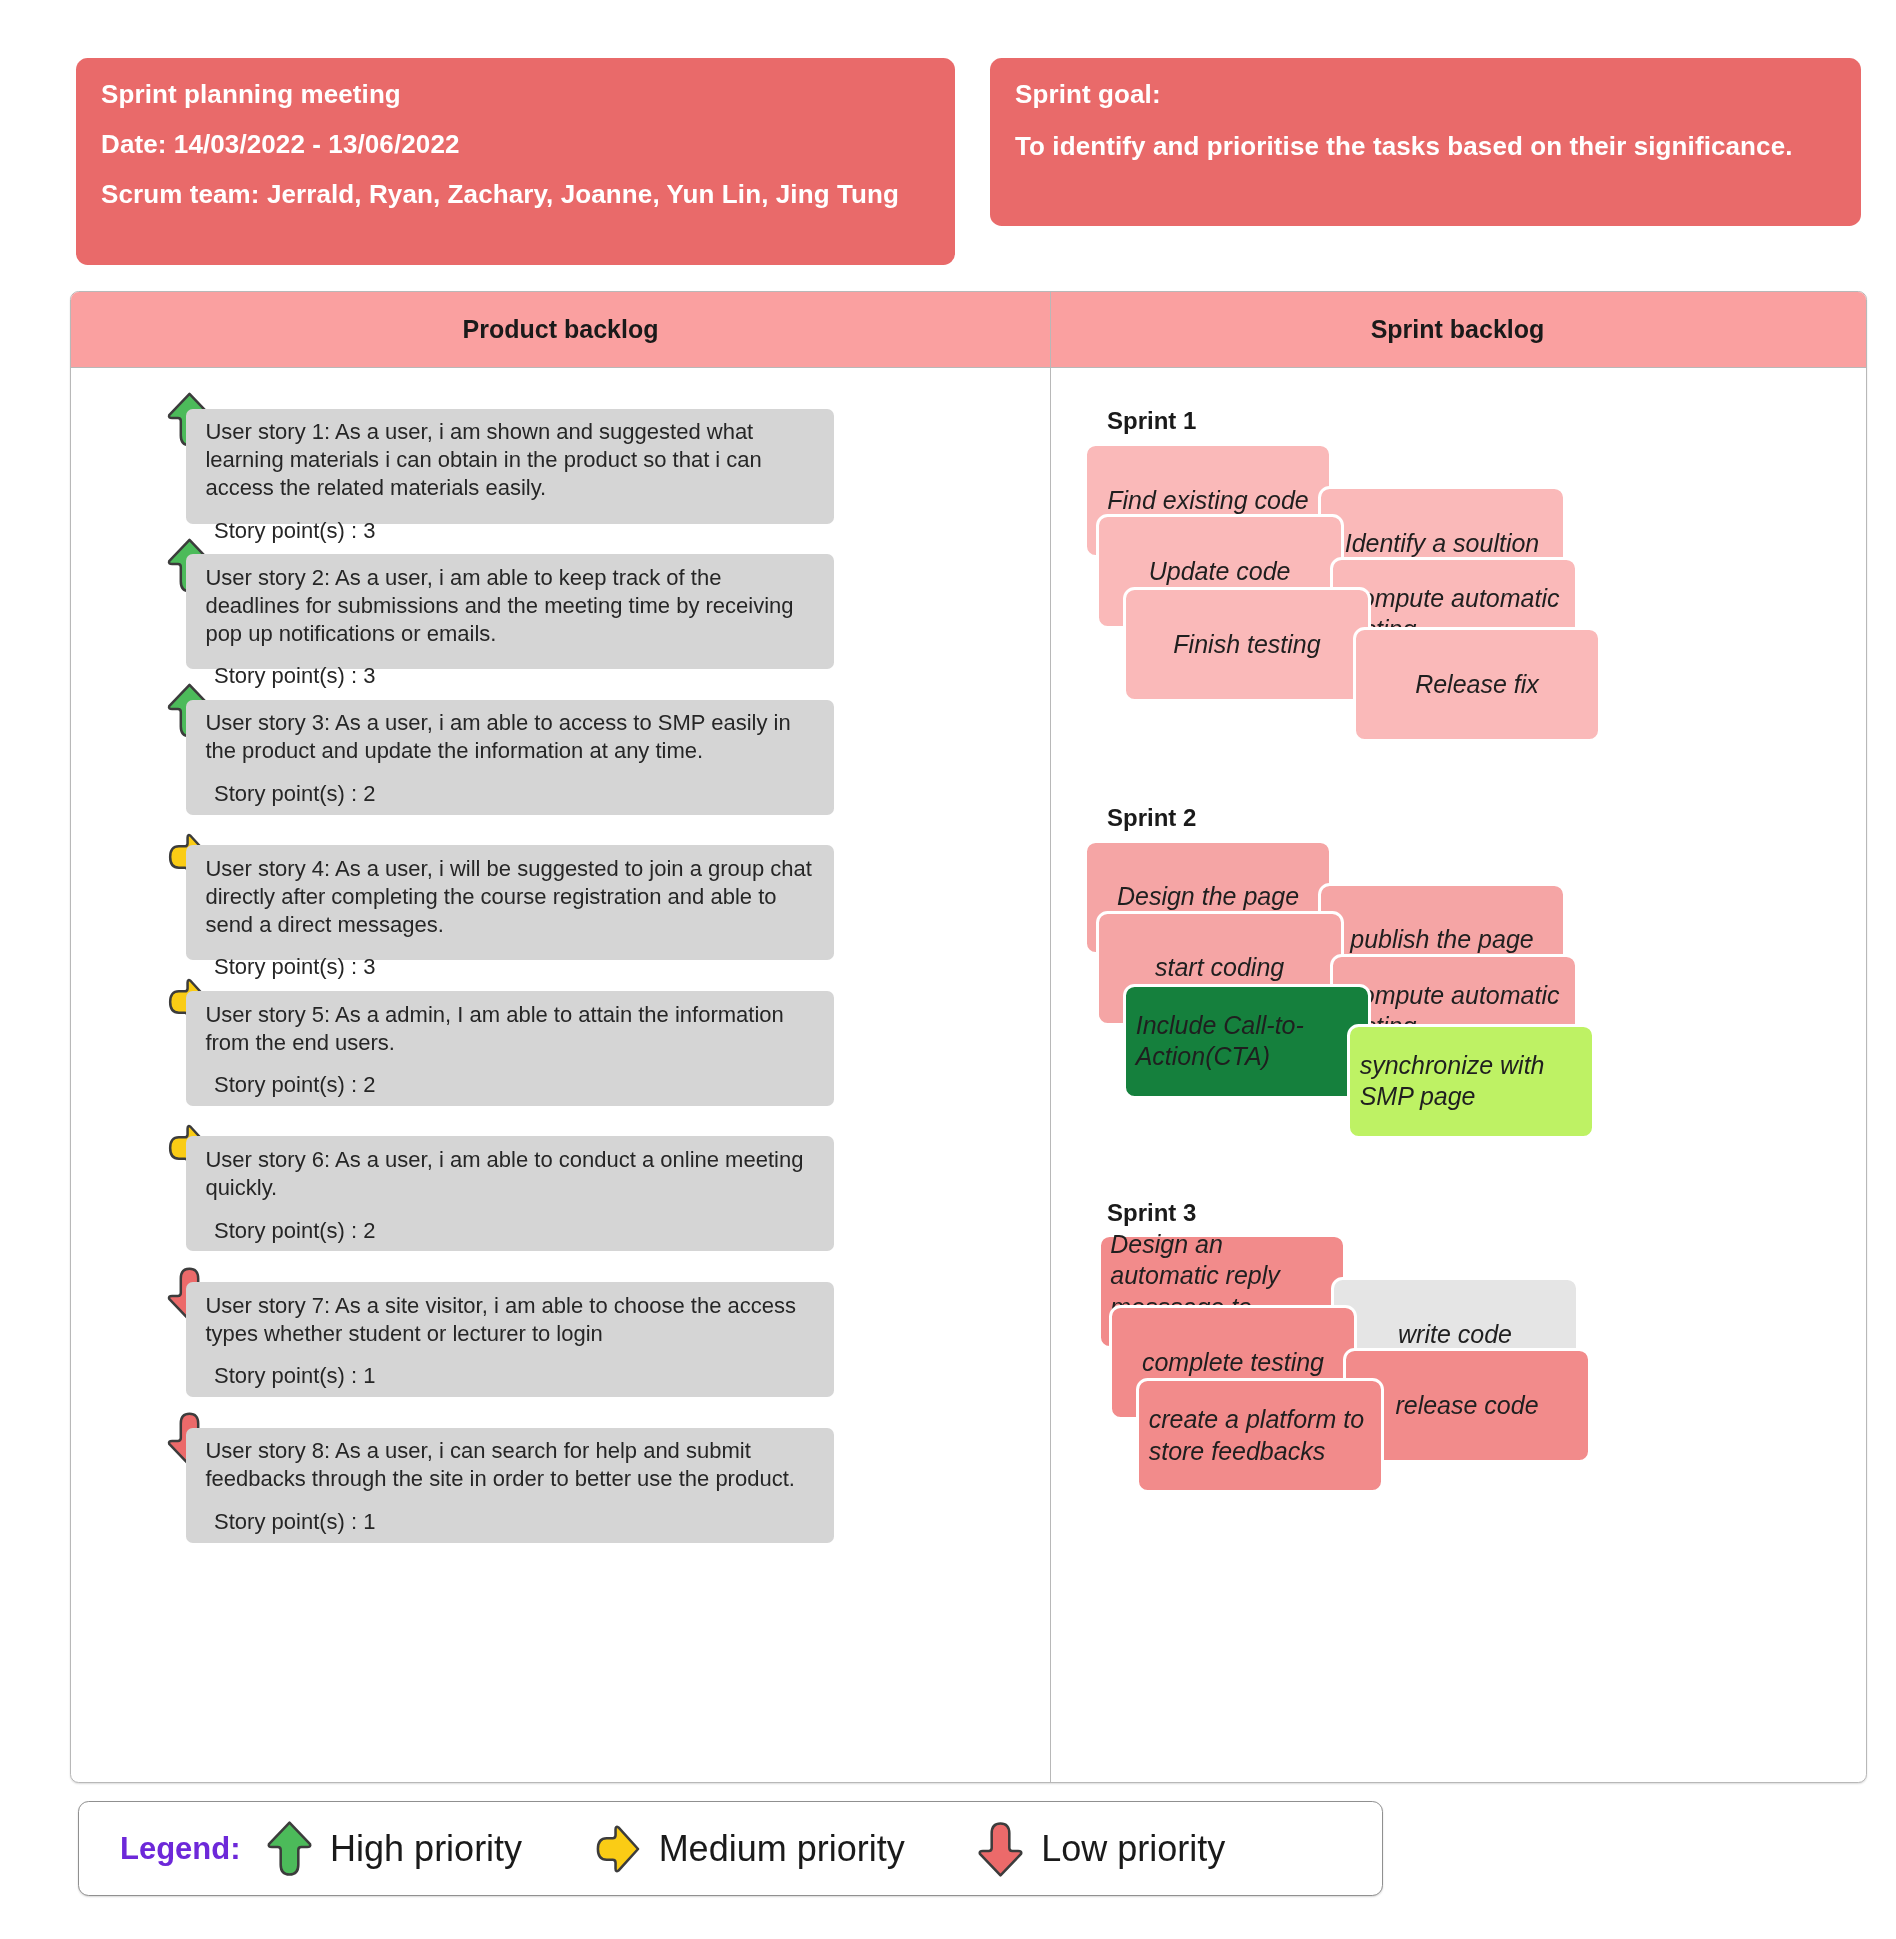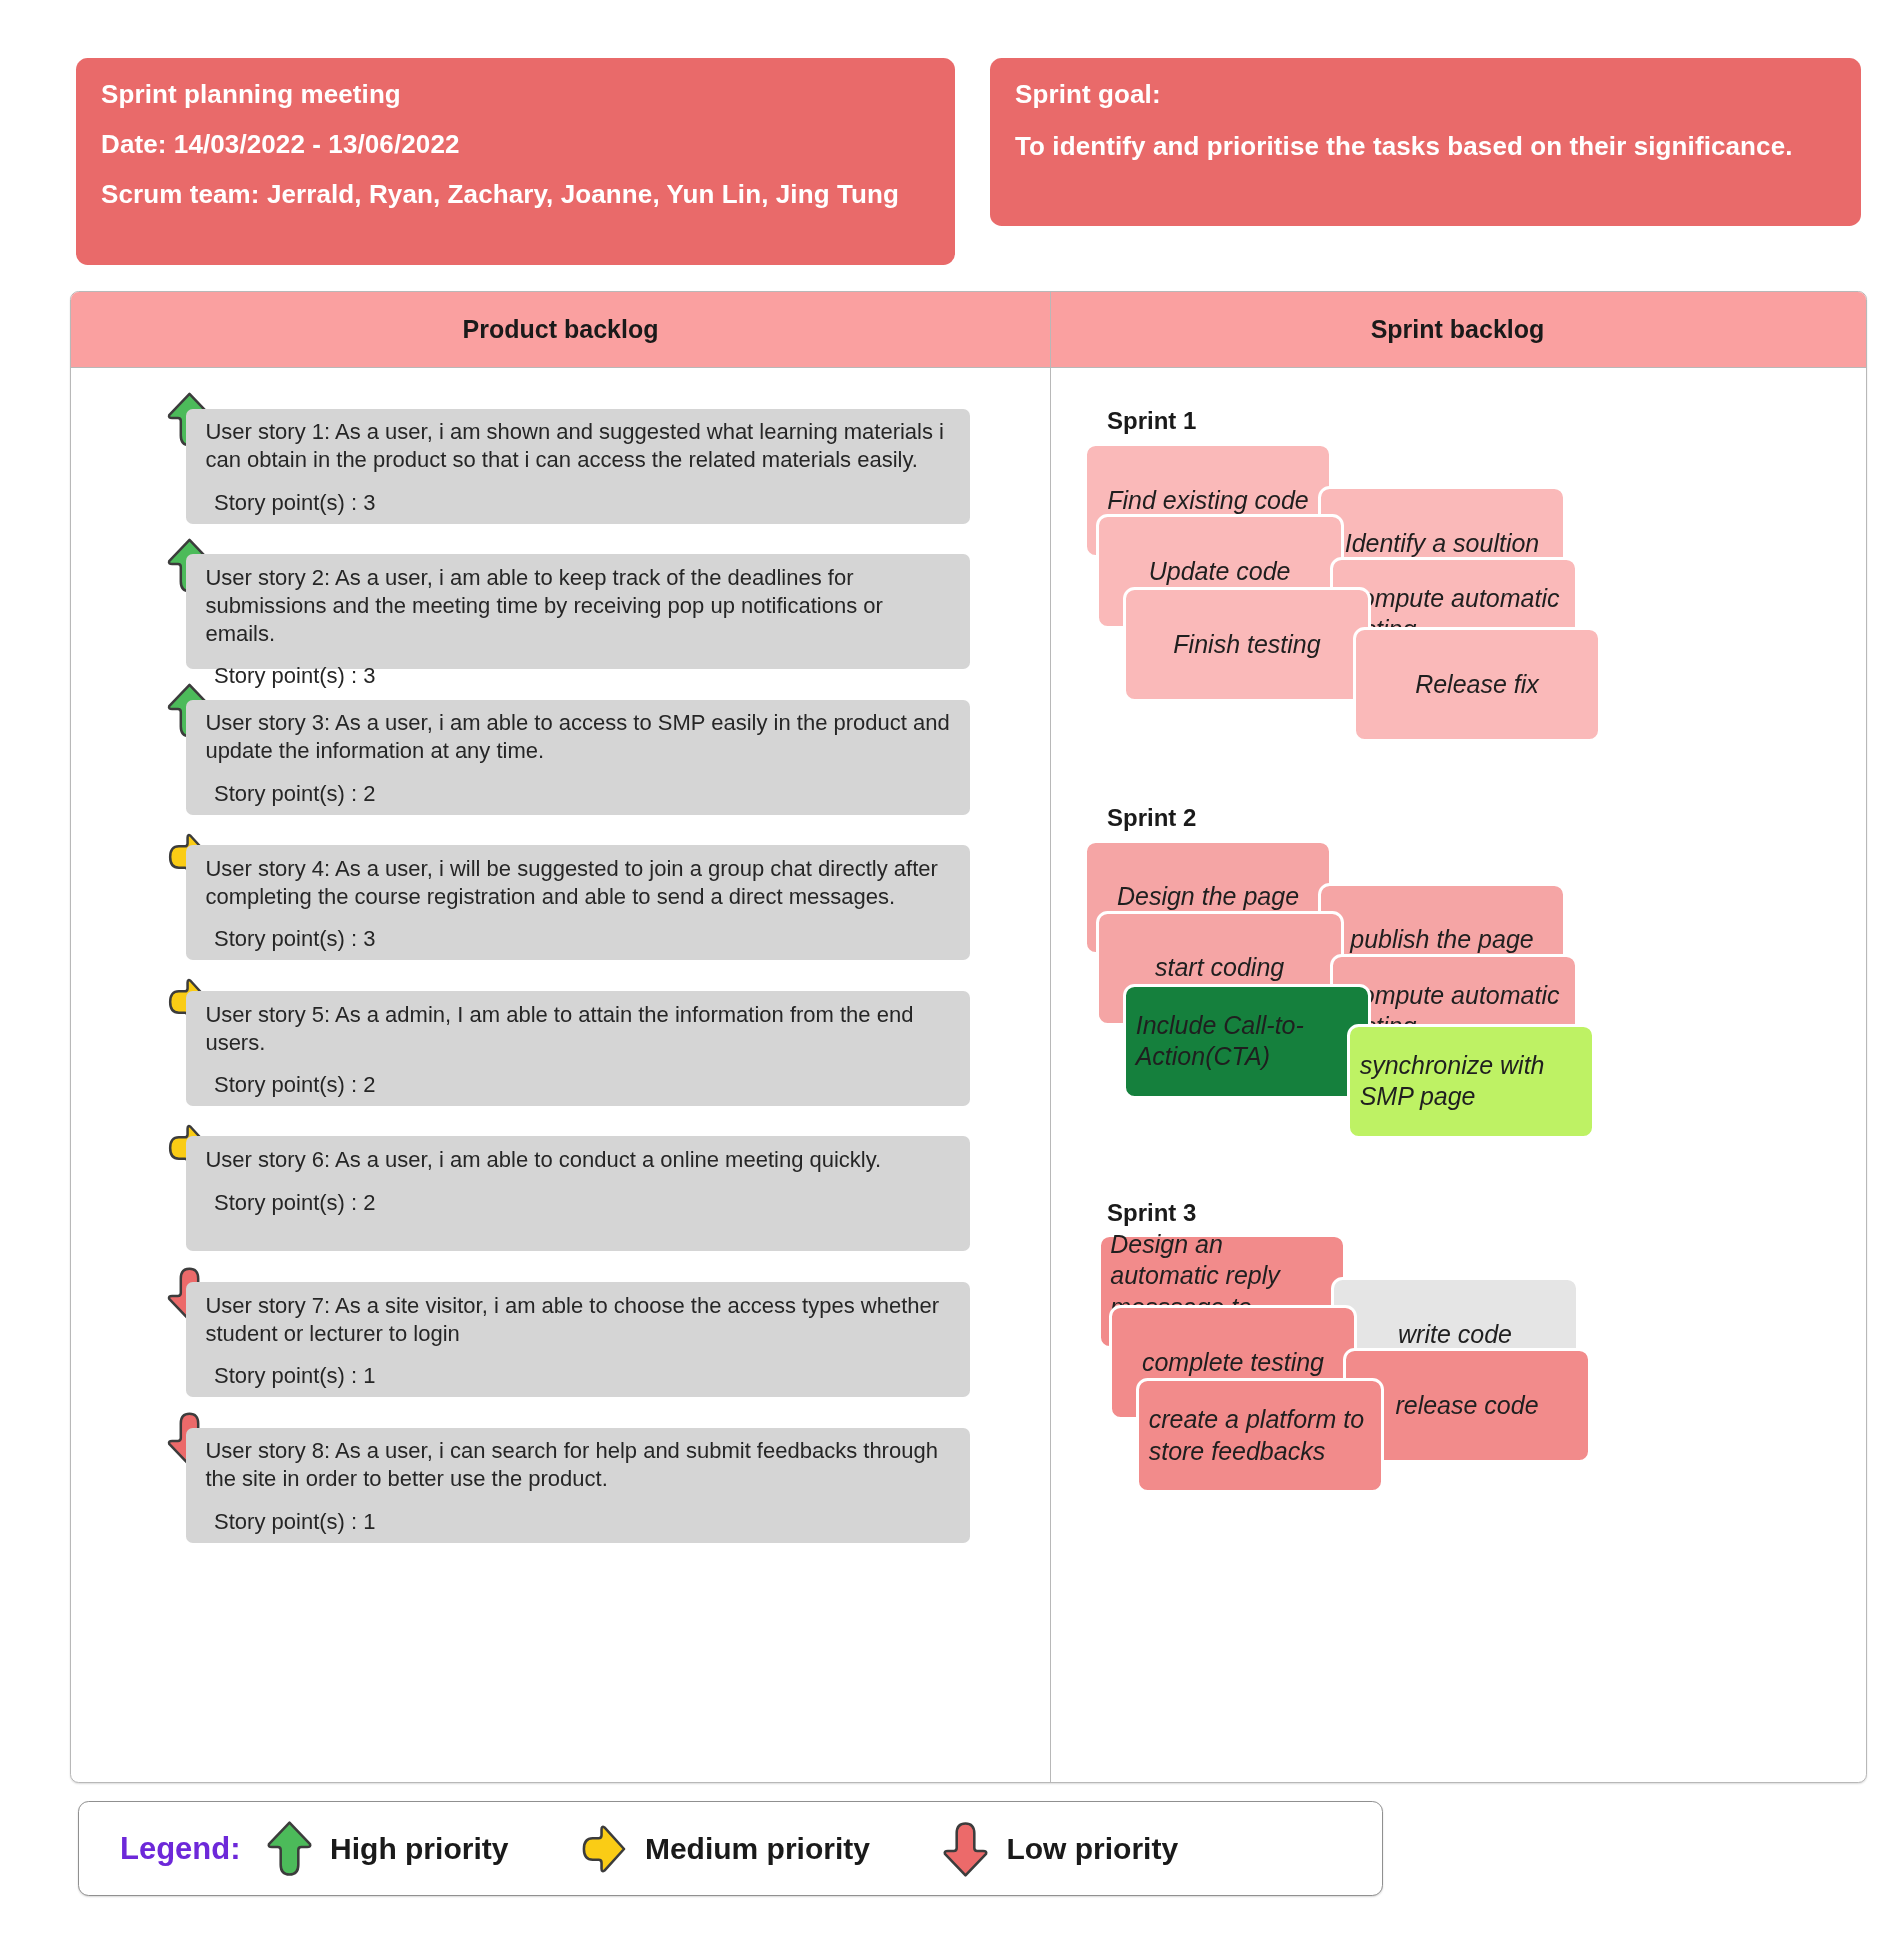--- a/index.html
+++ b/index.html
@@ -88,21 +88,21 @@
   .story-row {
     position: relative;
     margin: 0 0 13.6px 0;
     padding-left: 29px;
     height: 132px;
   }
   .story-card {
     position: absolute;
     left: 115px;
     top: 17.5px;
-    width: 784px;
+    width: 648px;
     height: 115px;
     background: #d5d5d5;
     border-radius: 6.8px;
     padding: 9.7px 15.5px 0 19.4px;
   }
   .story-text {
     font-size: 22px;
     line-height: 1.27;
     color: #262626;
   }
@@ -172,21 +172,21 @@
     margin-left: 41px;
     margin-right: 25px;
   }
   .legend-item {
     display: flex;
     align-items: center;
     margin-right: 72px;
   }
   .legend-icon { width: 47px; height: 60px; margin-right: 17.5px; }
   .legend-icon svg { display: block; width: 100%; height: 100%; }
-  .legend-label { font-size: 30px; color: #1a1a1a; font-weight: bold; }
+  .legend-label { font-size: 36px; color: #1a1a1a; }
 </style>
 </head>
 <body>
 
 <div id="page">
 
   <div class="banner" id="banner-meeting">
     <div class="banner-line">Sprint planning meeting</div>
     <div class="banner-line">Date: 14/03/2022 - 13/06/2022</div>
     <div class="banner-line">Scrum team: Jerrald, Ryan, Zachary, Joanne, Yun Lin, Jing Tung</div>

